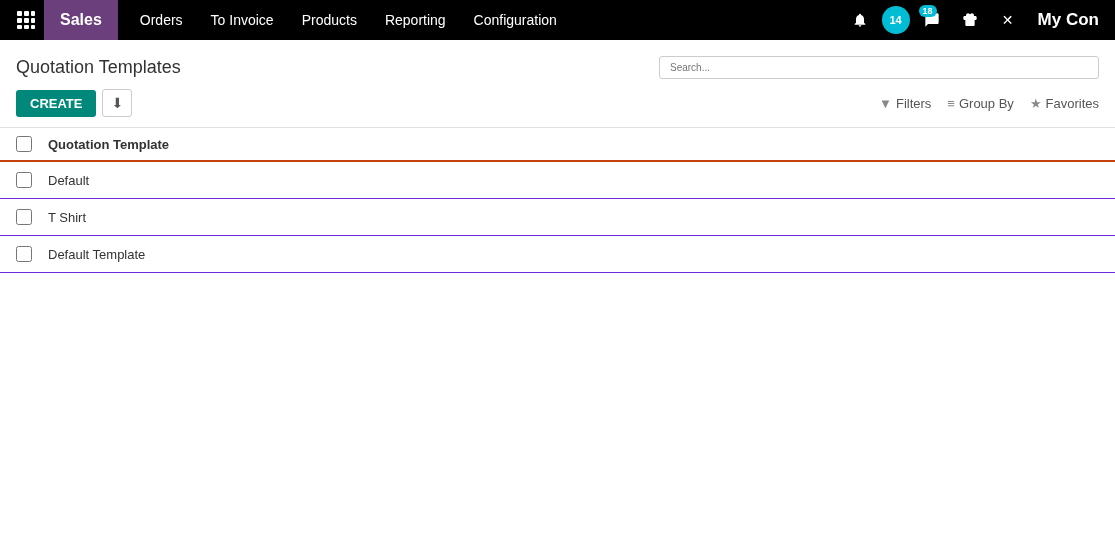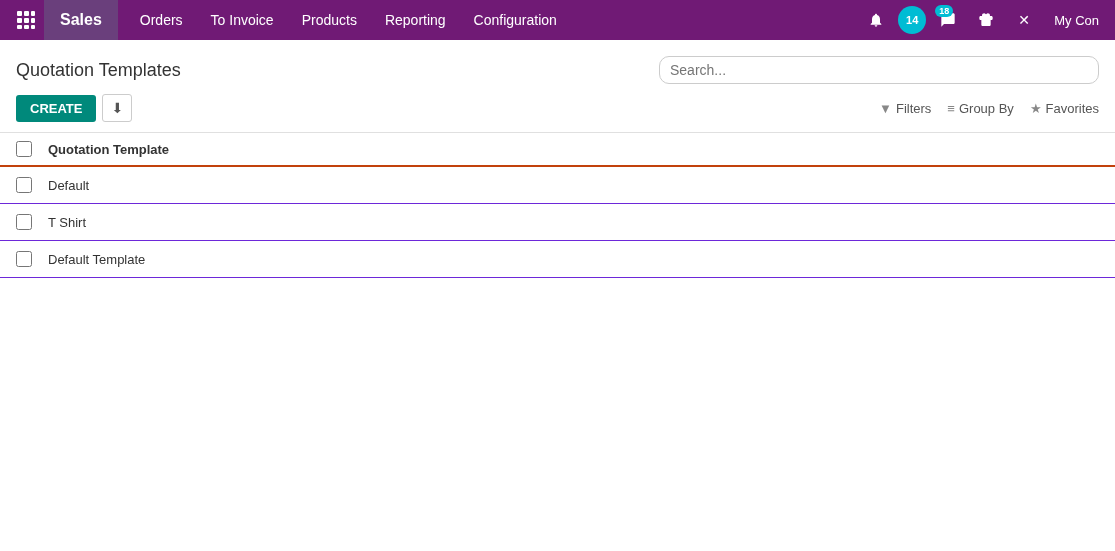--- a/index.html
+++ b/index.html
@@ -2,21 +2,21 @@
 <html><head>
   <meta charset="utf-8">
   <style>
     * { box-sizing: border-box; margin: 0; padding: 0; }
     body { font-family: Arial, sans-serif; font-size: 14px; background: #f5f5f5; }
 
     
     .navbar {
       display: flex;
       align-items: center;
-      background: #701a75;
+      background: #000000;
       height: 40px;
       padding: 8px 8px;
       color: white;
       gap: 0;
     }
     .navbar-grid-icon {
       width: 36px;
       height: 40px;
       display: flex;
       align-items: center;
@@ -75,24 +75,25 @@
       color: white;
       border-radius: 8px;
       font-size: 9px;
       padding: 1px 4px;
       font-weight: bold;
       min-width: 14px;
       text-align: center;
     }
     .navbar-user {
       color: white;
-      font-size: 13px;
+      font-size: 17px;
       padding: 0 8px;
       cursor: pointer;
       white-space: nowrap;
+      font-weight: bold;
     }
 
     
     .page-container {
       background: white;
       min-height: calc(551px - 40px);
     }
 
     .page-header {
       padding: 16px 16px 0 16px;
@@ -107,23 +108,23 @@
       color: #333;
     }
     .search-bar {
       flex: 1;
       margin-left: 40px;
       max-width: 440px;
     }
     .search-input {
       width: 100%;
       border: 1px solid #ccc;
-      border-radius: 10px;
+      border-radius: 3px;
       padding: 5px 10px;
-      font-size: 14px;
+      font-size: 10px;
       color: #666;
       outline: none;
     }
 
     .toolbar {
       padding: 10px 16px;
       display: flex;
       align-items: center;
       justify-content: space-between;
     }

